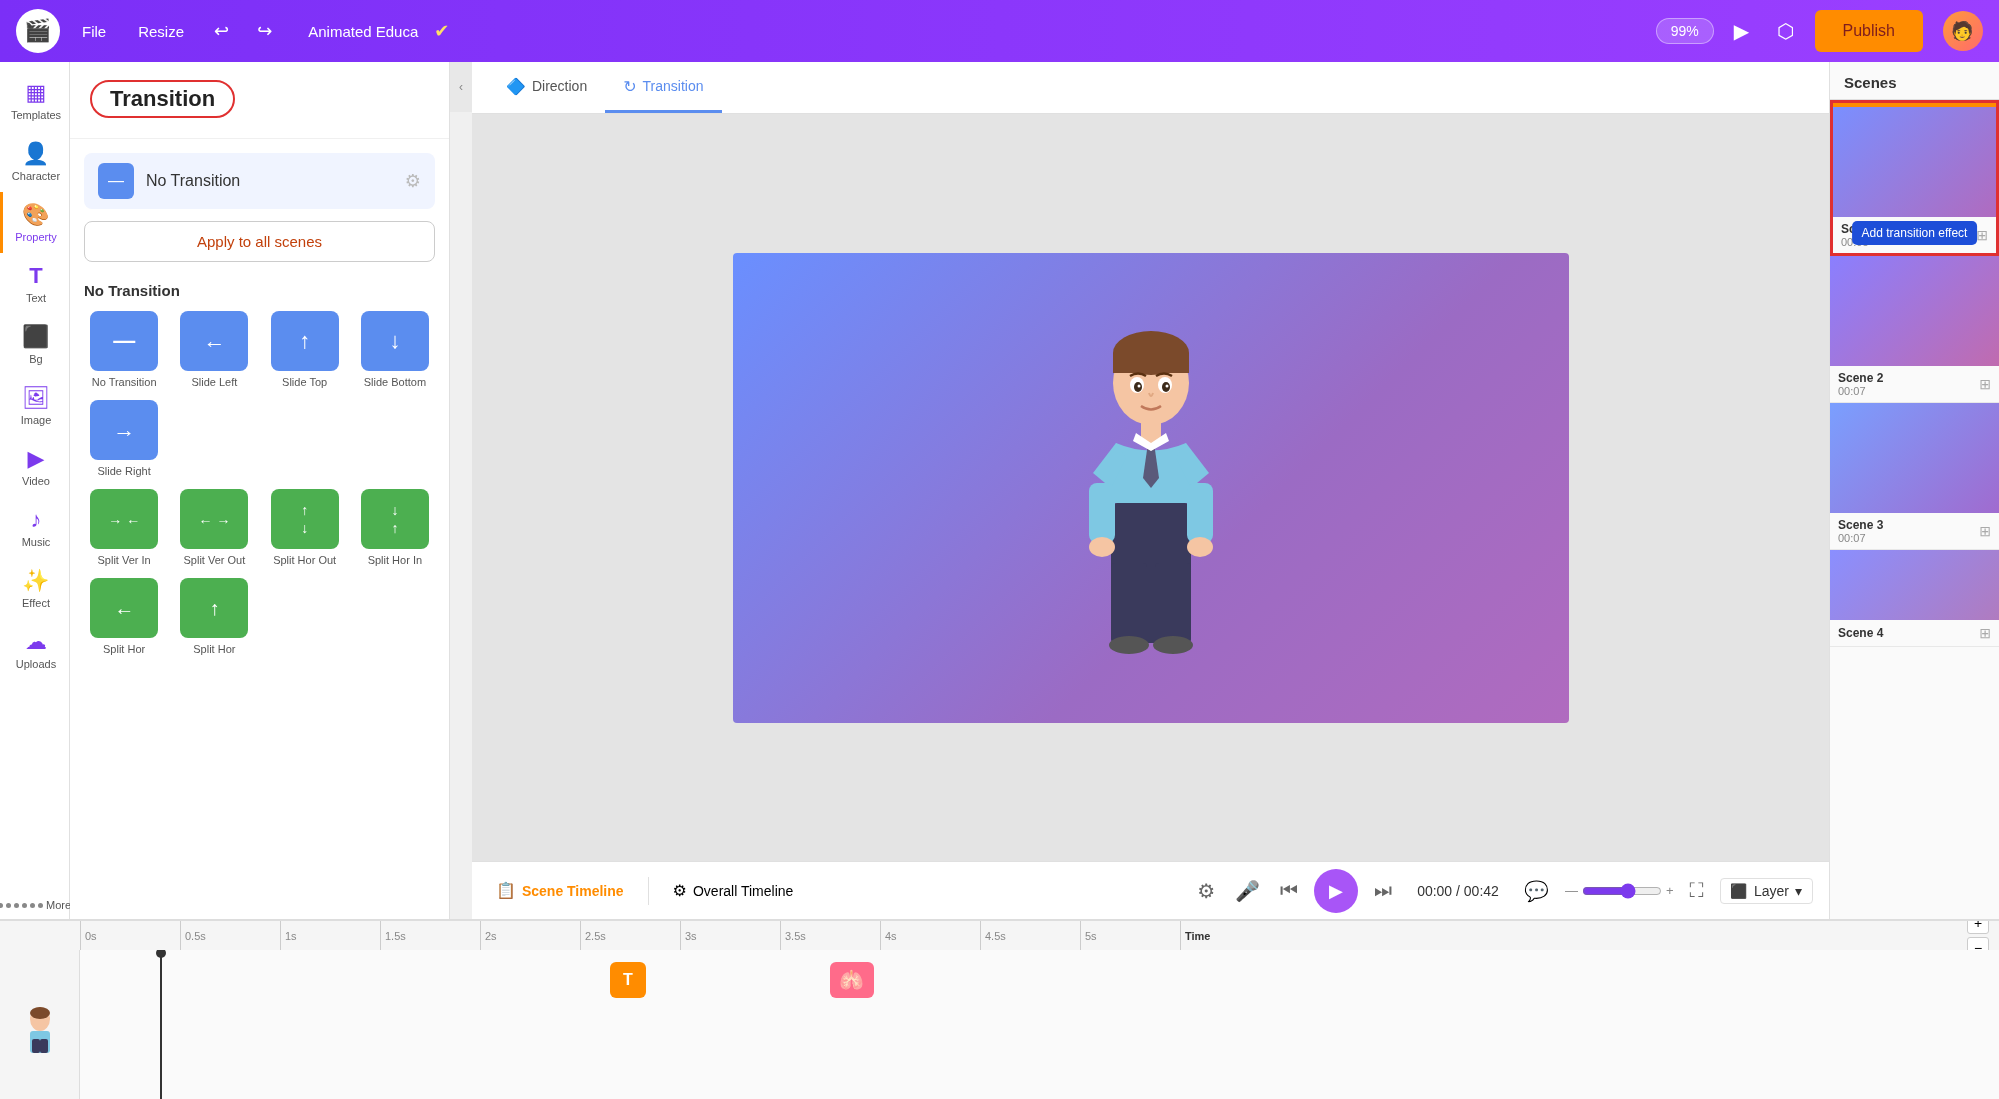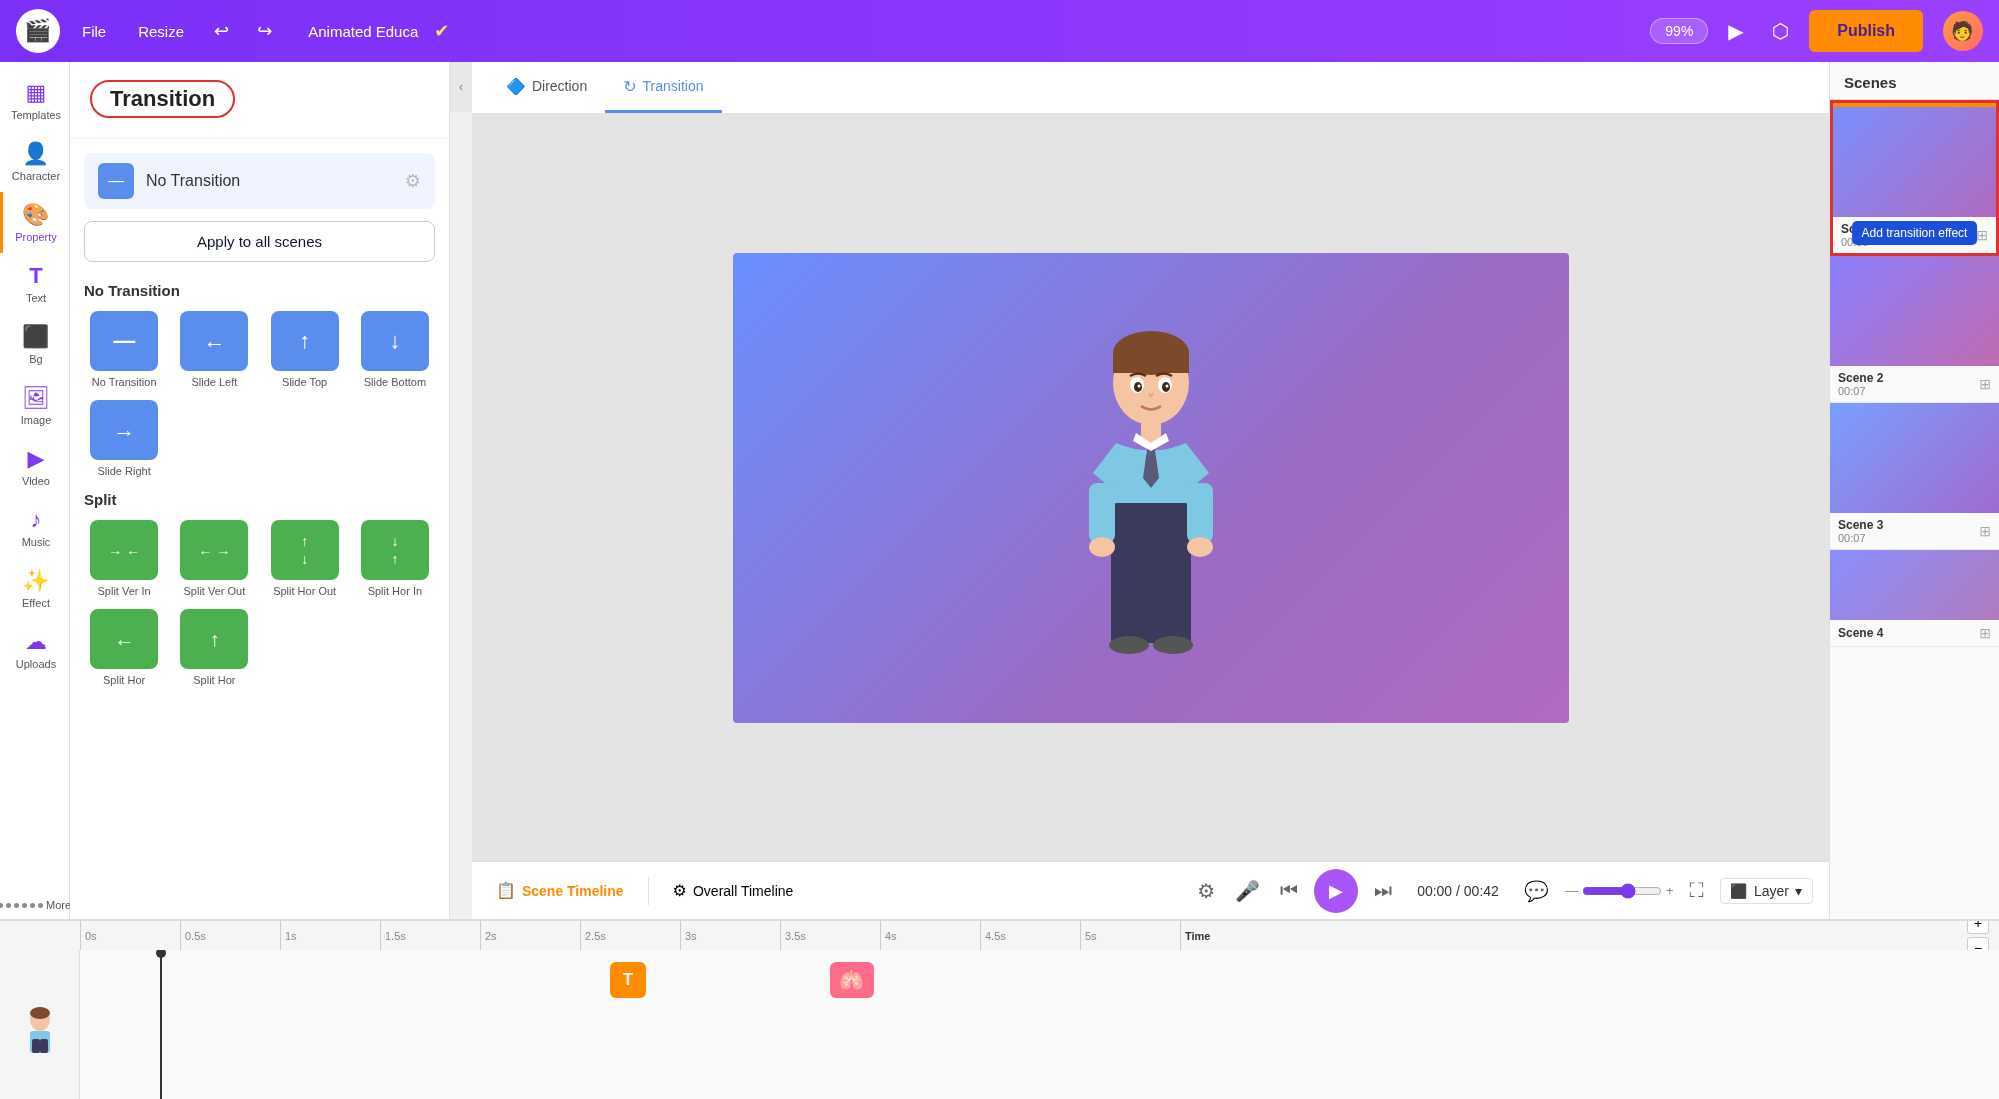--- a/index.html
+++ b/index.html
@@ -55,26 +55,26 @@
     .header-icon-btn {
       color: #fff;
       font-size: 20px;
       background: none;
       border: none;
       cursor: pointer;
       padding: 4px 8px;
     }
     .header-publish-btn {
       background: #ff8c00;
-      color: #4c1d95;
+      color: #7f1d1d;
       border: none;
       border-radius: 6px;
       padding: 12px 28px;
       font-size: 16px;
-      font-weight: 700;
+      font-weight: 400;
       cursor: pointer;
     }
     .header-avatar {
       width: 40px; height: 40px;
       border-radius: 50%;
       background: linear-gradient(135deg, #ff9a3c, #ff6b6b);
       display: flex; align-items: center; justify-content: center;
       color: #fff;
       font-size: 18px;
       margin-left: 8px;
@@ -167,21 +167,21 @@
       color: #bbb;
       cursor: pointer;
     }
     .apply-all-btn {
       margin: 12px 14px;
       border: 1.5px solid #ccc;
       background: #fff;
       border-radius: 8px;
       padding: 11px;
       font-size: 15px;
-      color: #0f172a;
+      color: #c2410c;
       cursor: pointer;
       text-align: center;
     }
 
     .transition-section-label {
       font-size: 15px;
       font-weight: 600;
       color: #333;
       padding: 8px 14px 6px 14px;
     }
@@ -604,21 +604,20 @@
         <span class="transition-item-label">Slide Bottom</span>
       </div>
     </div>
     <div class="transition-grid" style="grid-template-columns: repeat(4,1fr); margin-top: 0;">
       <div class="transition-item">
         <div class="transition-icon-box t-blue" style="font-size:22px;">→</div>
         <span class="transition-item-label">Slide Right</span>
       </div>
     </div>
 
-    <div class="transition-section-label">Split</div>
     <div class="transition-grid">
       <div class="transition-item">
         <div class="transition-icon-box t-green">
           <div class="t-icon-green-arrows">
             <div class="arrow-row">
                 <span>→</span>
                 <span>←</span>
               </div>
           </div>
         </div>

